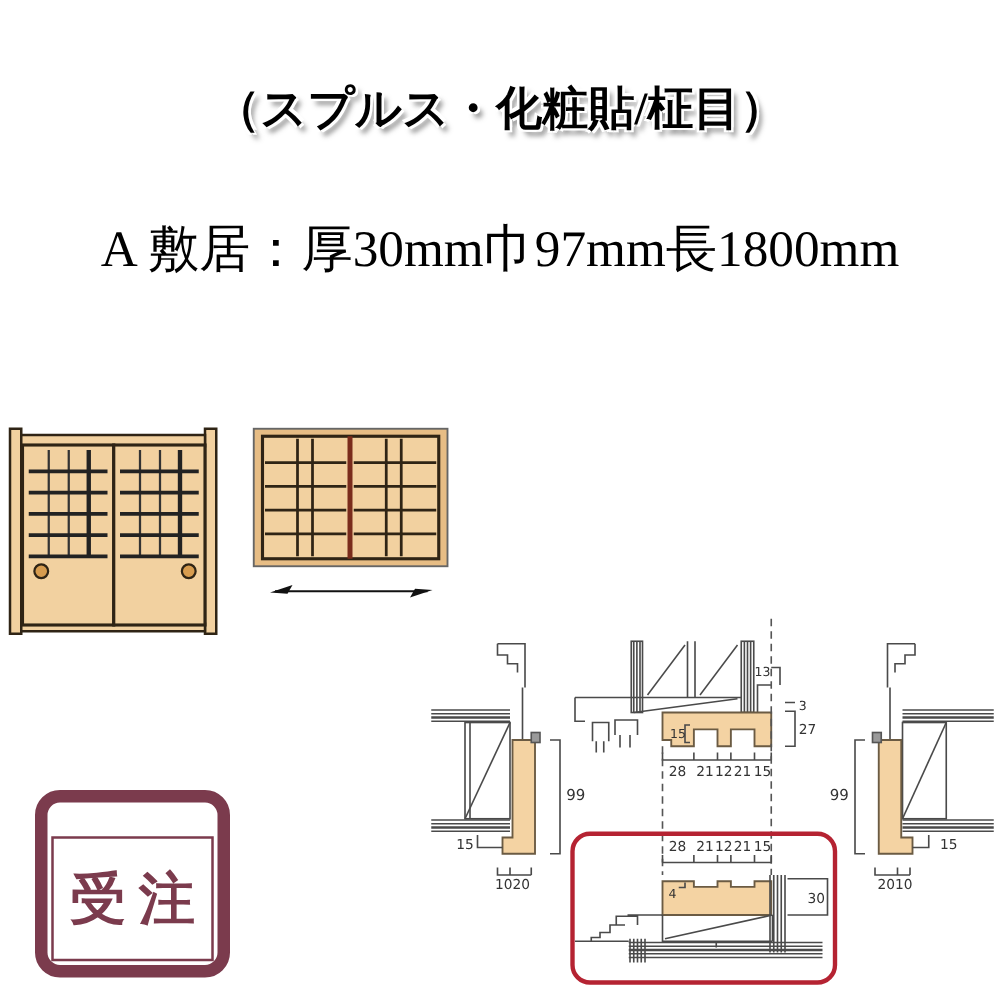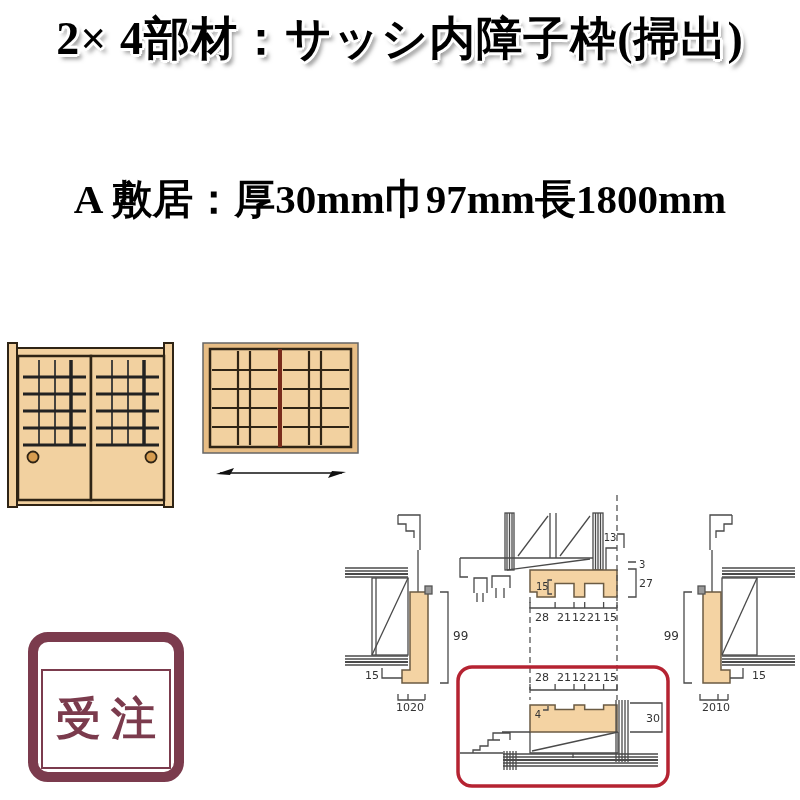--- a/index.html
+++ b/index.html
@@ -13,21 +13,21 @@
     text-shadow:-2px -2px 0 #fff,2px -2px 0 #fff,-2px 2px 0 #fff,2px 2px 0 #fff,
                  0 -3px 0 #fff,0 3px 0 #fff,-3px 0 0 #fff,3px 0 0 #fff,
                  4px 5px 4px rgba(60,60,60,.55);
   }
   .title2{
     top:62px;font-size:37px;font-weight:bold;
     text-shadow:-2px -2px 0 #fff,2px -2px 0 #fff,-2px 2px 0 #fff,2px 2px 0 #fff,
                  4px 5px 4px rgba(60,60,60,.55);
   }
   .spec1{top:127px;font-size:33px;font-weight:bold;}
-  .spec2{top:172px;font-size:41px;font-weight:bold;}
+  .spec2{top:172px;font-size:41px;font-weight:normal;}
   svg{position:absolute;}
   .stamp{
     position:absolute;left:28px;top:632px;width:156px;height:150px;
     border:10px solid #7b3b4d;border-radius:20px;box-sizing:border-box;
     background:#fff;
   }
   .stamp-inner{
     position:absolute;left:3px;top:3px;right:3px;bottom:3px;
     border:2px solid #7b3b4d;display:flex;flex-direction:row;
     justify-content:center;align-items:center;margin-top:24px;
@@ -36,21 +36,21 @@
     font-size:45px;font-weight:bold;color:#7b3b4d;line-height:1.22;
     letter-spacing:10px;padding-left:10px;white-space:nowrap;
   }
   text{font-family:"DejaVu Sans","Liberation Sans",sans-serif;fill:#333;}
 </style>
 </head>
 <body>
 
 <div class="canvas">
 
-  <div class="hline title1">2× 4部材：サッシ内障子枠(掃出)</div>
+  <div class="hline title2">（スプルス・化粧貼/柾目）</div>
   <div class="hline spec2">A 敷居：厚30mm巾97mm長1800mm</div>
 
   <svg style="left:5px;top:335px;" width="185" height="180" viewBox="0 0 185 180">
     <g stroke="#2f2415" fill="#f2d1a0">
       <rect x="3" y="8" width="9" height="164" stroke-width="2"></rect>
       <rect x="159" y="8" width="9" height="164" stroke-width="2"></rect>
       <rect x="12" y="13" width="147" height="9" stroke-width="2"></rect>
       <rect x="12" y="164" width="147" height="6" stroke-width="2"></rect>
       <rect x="13" y="21" width="73" height="144" stroke-width="2.5"></rect>
       <rect x="86" y="21" width="73" height="144" stroke-width="2.5"></rect>

